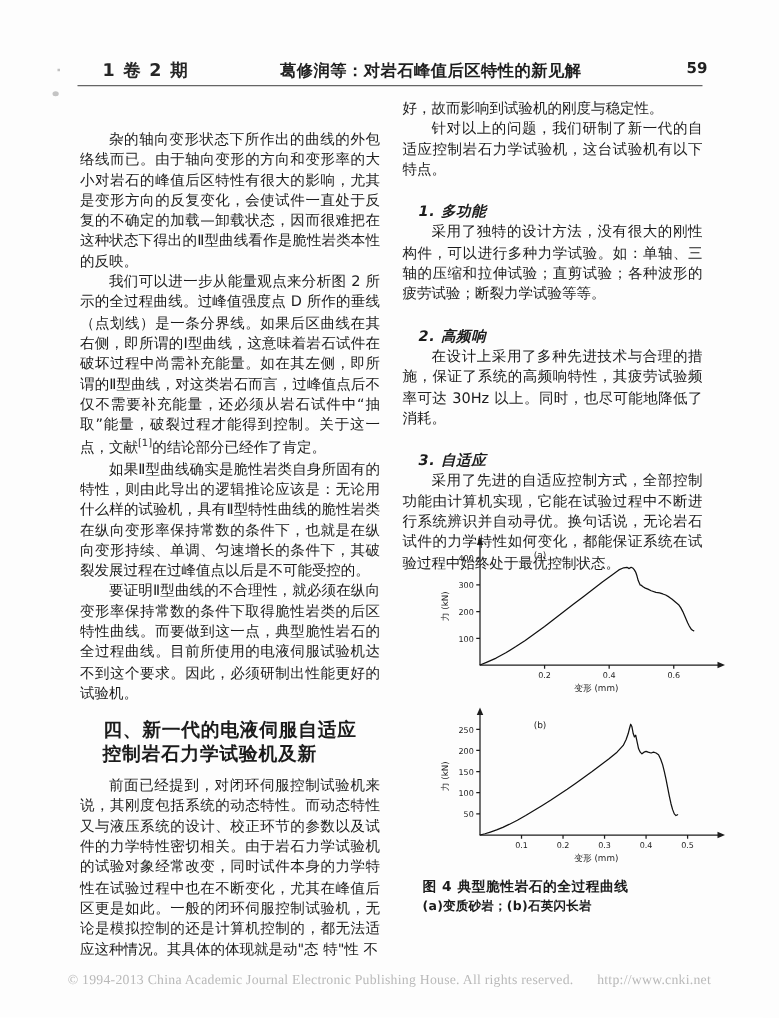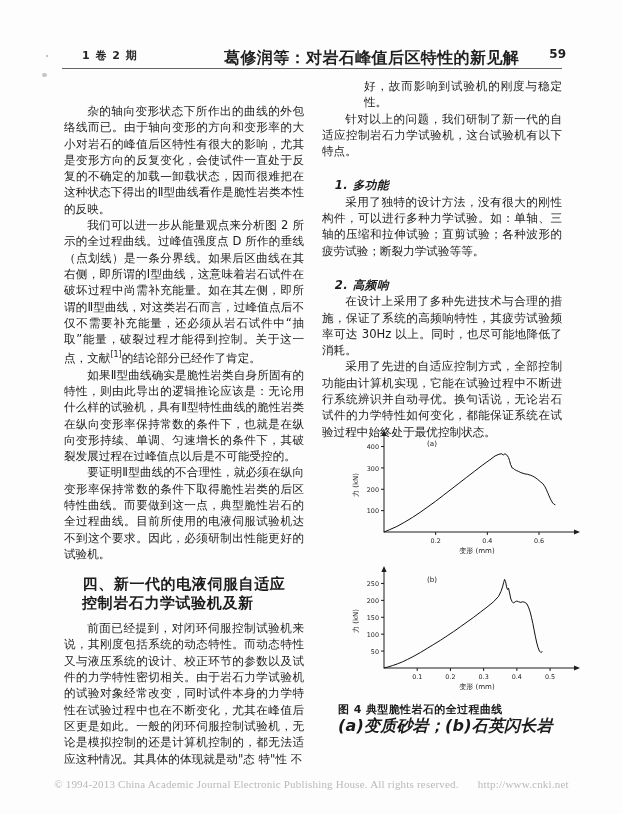--- a/index.html
+++ b/index.html
@@ -14,45 +14,45 @@
   .page{
     position:absolute;inset:0;
     background:#fdfdfd;
   }
   
   .runhead{
     position:absolute;left:62px;top:48px;width:500px;height:20px;
   }
   .runhead .vol{
     position:absolute;left:20px;top:0;
-    font-size:11px;letter-spacing:1px;font-weight:600;color:#262626;
+    font-size:14px;letter-spacing:1px;font-weight:600;color:#262626;
   }
   .runhead .title{
     position:absolute;left:162px;top:0;
-    font-size:16px;font-weight:700;color:#1f1f1f;letter-spacing:.4px;
+    font-size:13px;font-weight:700;color:#1f1f1f;letter-spacing:.4px;
   }
   .runhead .pageno{
     position:absolute;right:-4px;top:-1px;
     font-size:12px;font-weight:700;color:#1f1f1f;
   }
   .rule{
     position:absolute;left:62px;top:68px;width:500px;height:1px;
     background:#4a4a4a;opacity:.85;
   }
   
   .col{
     position:absolute;top:78px;width:240px;
     font-size:11.6px;line-height:16.3px;
     text-align:justify;
     color:#1c1c1c;
   }
   .col-left{left:64px;margin-top:25px;}
   .col-right{left:322px;}
   .col p{margin:0;text-indent:2em;}
-  .col p.noind{text-indent:0;margin-left:42px;}
+  .col p.noind{text-indent:0;}
   .col p.sub{
     text-indent:1.1em;font-weight:700;letter-spacing:.5px;margin:18px 0 0 0;font-style:italic;
   }
   .sec-head{
     text-align:center;font-weight:700;font-size:15px;line-height:19px;
     letter-spacing:.6px;margin:13px 0 7px 0;text-indent:0;
   }
   .sec-head .l2{display:block;padding-left:18px;text-align:left;}
   sup{font-size:8px;vertical-align:super;}
   
@@ -61,21 +61,21 @@
   }
   .fig-box{position:relative;width:244px;height:268px;}
   .chart{position:absolute;left:0;width:244px;height:132px;}
   .chart-a{top:0;}
   .chart-b{top:136px;}
   .fig-caption{
     position:absolute;left:0;top:274px;width:244px;
     text-align:left;font-size:11px;font-weight:700;line-height:16px;
     color:#1b1b1b;letter-spacing:.4px;
   }
-  .fig-caption .sub{font-weight:700;font-size:16px;letter-spacing:.2px;font-style:italic;}
+  .fig-caption .sub{font-weight:700;font-size:10px;letter-spacing:.2px;}
   svg text{font-family:"DejaVu Sans","Liberation Sans",sans-serif;fill:#1d1d1d;}
   
   .footer{
     position:absolute;left:0;top:778px;width:623px;
     text-align:center;
     font-family:"Liberation Serif","DejaVu Serif",serif;
     font-size:11px;color:#b9b9b9;letter-spacing:.2px;
   }
   .footer .url{margin-left:16px;}
   .edge-mark{
@@ -116,20 +116,21 @@
     <p>前面已经提到，对闭环伺服控制试验机来说，其刚度包括系统的动态特性。而动态特性又与液压系统的设计、校正环节的参数以及试件的力学特性密切相关。由于岩石力学试验机的试验对象经常改变，同时试件本身的力学特性在试验过程中也在不断变化，尤其在峰值后区更是如此。一般的闭环伺服控制试验机，无论是模拟控制的还是计算机控制的，都无法适应这种情况。其具体的体现就是动"态 特"性 不</p>
   </div>
 
   <div class="col col-right">
     <p class="noind">好，故而影响到试验机的刚度与稳定性。</p>
     <p>针对以上的问题，我们研制了新一代的自适应控制岩石力学试验机，这台试验机有以下特点。</p>
     <p class="sub">1. 多功能</p>
     <p>采用了独特的设计方法，没有很大的刚性构件，可以进行多种力学试验。如：单轴、三轴的压缩和拉伸试验；直剪试验；各种波形的疲劳试验；断裂力学试验等等。</p>
     <p class="sub">2. 高频响</p>
     <p>在设计上采用了多种先进技术与合理的措施，保证了系统的高频响特性，其疲劳试验频率可达 30Hz 以上。同时，也尽可能地降低了消耗。</p>
+    <p class="sub">3. 自适应</p>
     <p>采用了先进的自适应控制方式，全部控制功能由计算机实现，它能在试验过程中不断进行系统辨识并自动寻优。换句话说，无论岩石试件的力学特性如何变化，都能保证系统在试验过程中始终处于最优控制状态。</p>
   </div>
 
   <div class="figure">
     <div class="fig-box">
       <svg class="chart chart-a" id="chart-0" viewBox="0 0 244 132">
           <line x1="46" y1="104" x2="46" y2="6" stroke="#1d1d1d" stroke-width="1"></line>
           <polygon points="46,2 43.4,8 48.6,8" fill="#1d1d1d"></polygon>
           <line x1="46" y1="104" x2="238" y2="104" stroke="#1d1d1d" stroke-width="1"></line>
           <polygon points="242,104 236,101.4 236,106.6" fill="#1d1d1d"></polygon>

